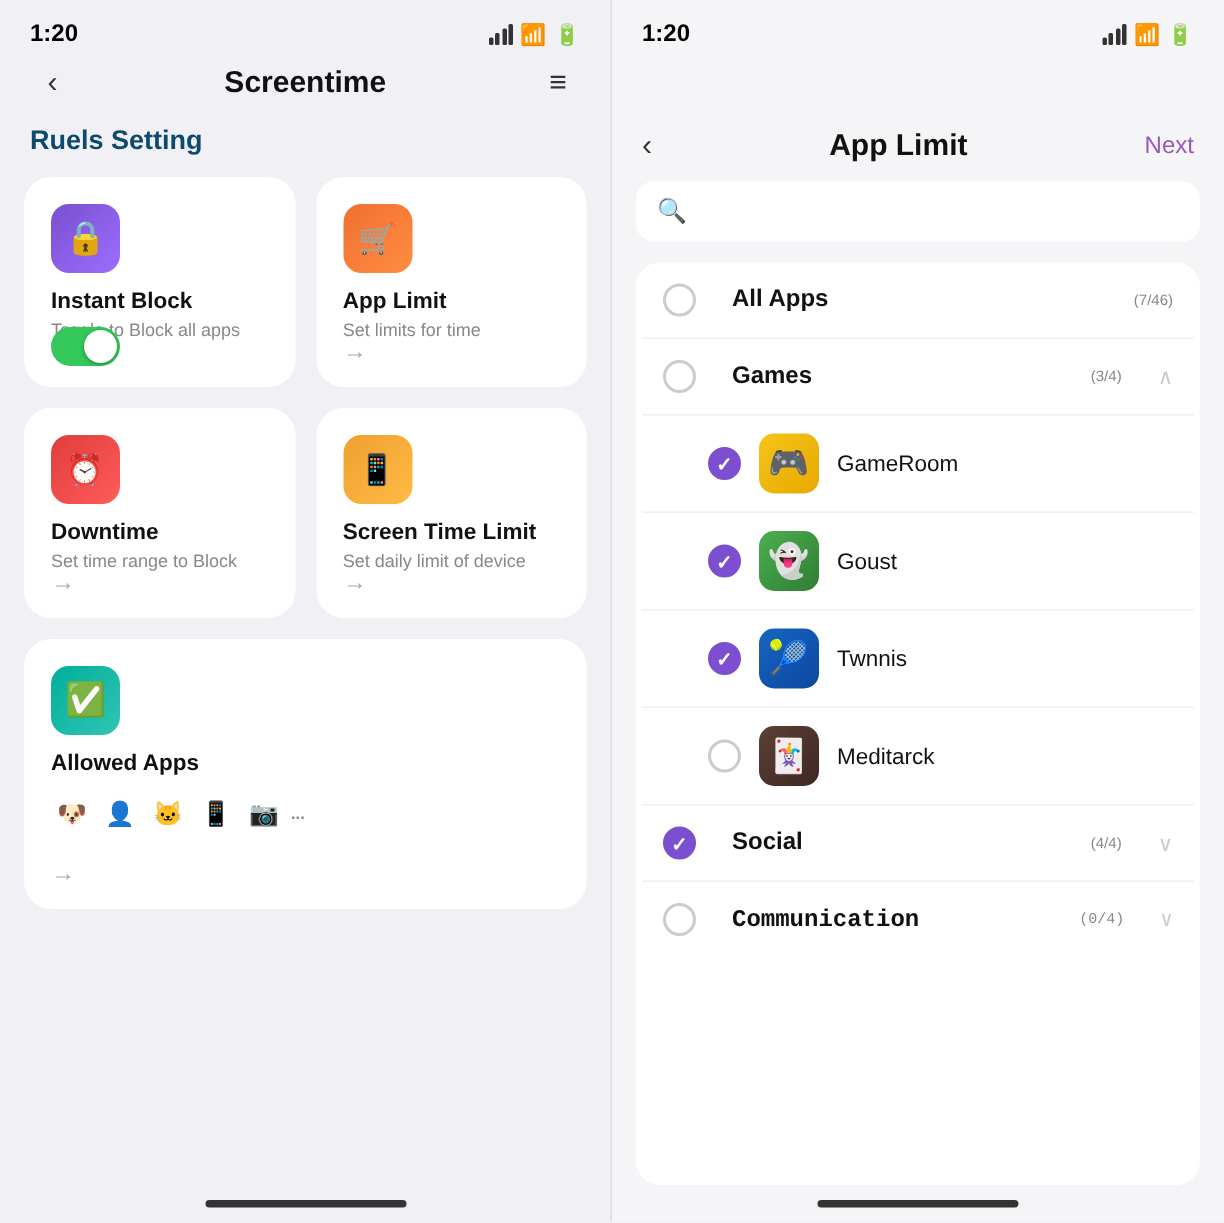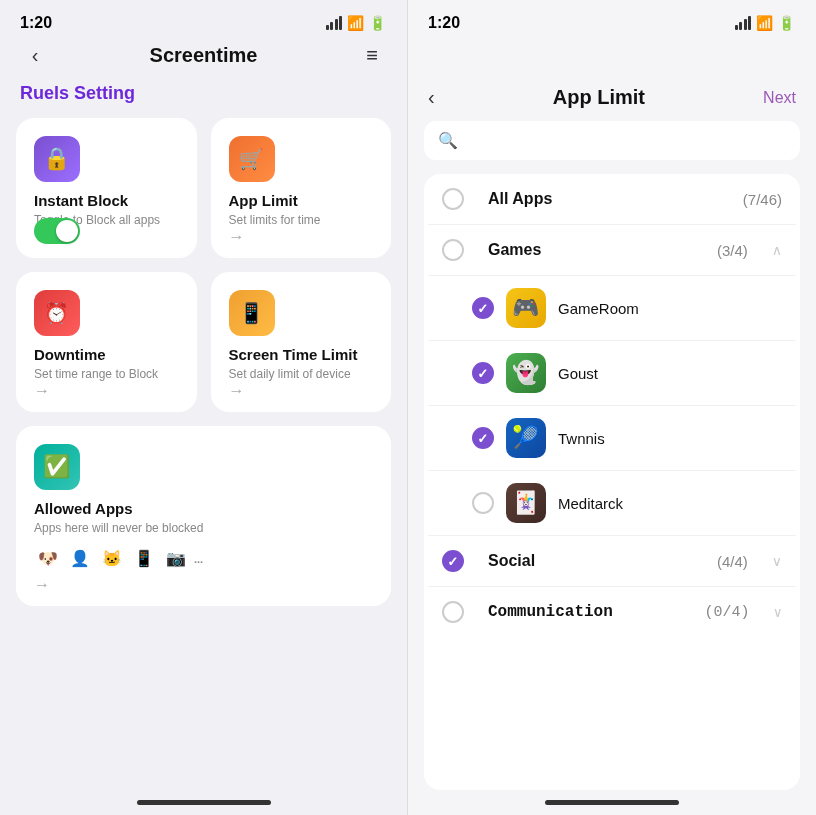--- a/index.html
+++ b/index.html
@@ -39,21 +39,21 @@
       font-size: 20px;
       color: #333;
       cursor: pointer;
       width: 30px;
       text-align: center;
     }
 
     .section-title {
       font-size: 18px;
       font-weight: 700;
-      color: #6d28d9;
+      color: #0c4a6e;
       padding: 4px 20px 14px;
     }
 
     .cards-grid {
       display: grid;
       grid-template-columns: 1fr 1fr;
       gap: 14px;
       padding: 0 16px;
     }
 
@@ -240,21 +240,21 @@
       font-weight: 700;
     }
 
     .item-label {
       font-size: 16px;
       font-weight: 600;
       color: #111;
       flex: 1;
     }
     .item-count {
-      font-size: 15px;
+      font-size: 10px;
       color: #888;
     }
     .chevron {
       font-size: 14px;
       color: #ccc;
     }
 
     .sub-item {
       display: flex;
       align-items: center;
@@ -368,21 +368,20 @@
       <div class="card-title">Screen Time Limit</div>
       <div class="card-subtitle">Set daily limit of device</div>
       <div class="card-arrow">→</div>
     </div>
   </div>
 
   <div style="padding: 14px 16px 0;">
     <div class="card allowed-card">
       <div class="card-icon icon-teal" style="font-size:22px;">✅</div>
       <div class="card-title">Allowed Apps</div>
-      <div class="card-subtitle">Apps here will never be blocked</div>
       <div class="avatar-row">
         <div class="avatar-dot">🐶</div>
         <div class="avatar-dot">👤</div>
         <div class="avatar-dot">🐱</div>
         <div class="avatar-dot">📱</div>
         <div class="avatar-dot">📷</div>
         <span class="avatar-more">...</span>
       </div>
       <div class="card-arrow" style="bottom:14px;">→</div>
     </div>

